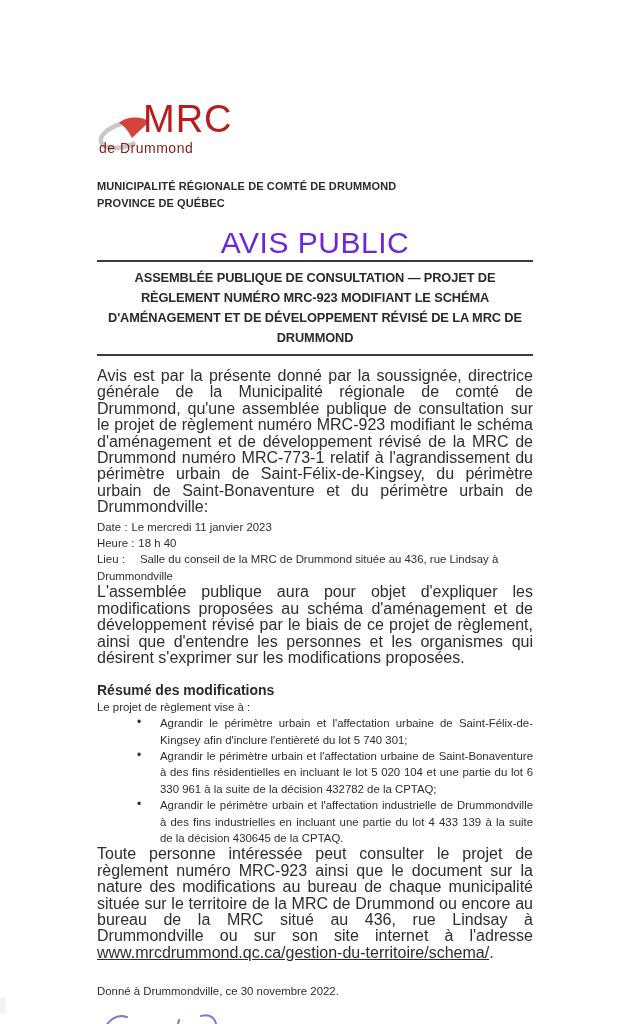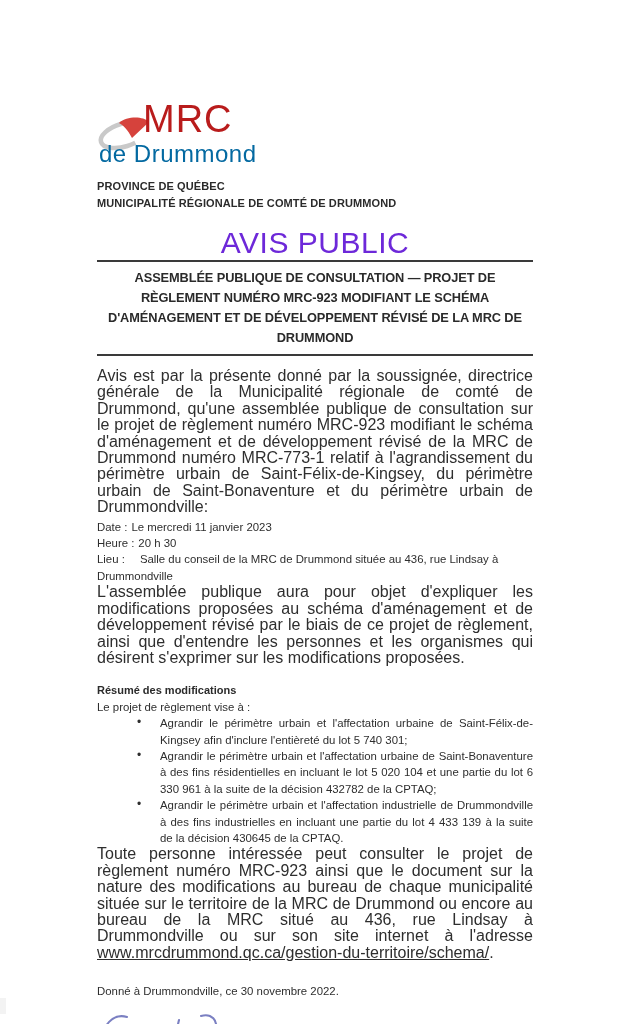--- a/index.html
+++ b/index.html
@@ -6,40 +6,40 @@
   body{
     width:622px;height:1024px;position:relative;overflow:hidden;
     font-family:"Liberation Sans",sans-serif;color:#2e2e2e;
   }
   .content{width:436px;margin-left:97px;padding-top:106px;}
 
   
   .logo{position:relative;height:62px;width:160px;}
   .logo-swoosh{position:absolute;left:0;top:4px;}
   .logo-mrc{position:absolute;left:46px;top:-8px;font-size:38px;color:#b91c1c;letter-spacing:1px;}
-  .logo-sub{position:absolute;left:2px;top:34px;font-size:24px;color:#0369a1;letter-spacing:0.5px;}
+  .logo-sub{position:absolute;left:2px;top:34px;font-size:14px;color:#7f1d1d;letter-spacing:0.5px;}
 
   .gov-lines{margin-top:10px;font-weight:bold;font-size:11px;line-height:16.5px;color:#2b2b2b;letter-spacing:0.1px;}
 
   .doc-title{margin-top:15px;text-align:center;font-size:30px;letter-spacing:0.5px;color:#6d28d9;}
 
   .notice-box{
     border-top:2px solid #3a3a3a;border-bottom:2px solid #3a3a3a;
     padding:6px 2px;font-weight:bold;font-size:12.8px;line-height:20px;
     text-align:center;color:#2a2a2a;letter-spacing:-0.1px;
   }
 
   .para{font-size:16px;line-height:16.4px;text-align:justify;color:#2e2e2e;}
   .intro{margin-top:12px;}
 
   .detail-row{font-size:11.4px;line-height:16.4px;}
   .detail-value{margin-left:4px;}
   .detail-row.lieu .detail-value{margin-left:15px;}
 
-  .summary-heading{margin-top:16px;font-weight:bold;font-size:11px;line-height:16.4px;color:#2b2b2b;}
+  .summary-heading{margin-top:16px;font-weight:bold;font-size:14px;line-height:16.4px;color:#2b2b2b;}
   .summary-lead{font-size:11.4px;line-height:16.4px;}
   ul.bullets{margin:0;padding:0 0 0 63px;list-style:none;}
   ul.bullets li{position:relative;text-align:justify;font-size:11.4px;line-height:16.4px;}
   ul.bullets li::before{content:"\2022";position:absolute;left:-23px;top:-1px;font-size:12px;}
 
   .doc-link{text-decoration:underline;}
 
   .dateline{margin-top:22px;font-size:11.4px;line-height:16.4px;}
 
   .signature-svg{display:block;margin-top:8px;}
@@ -55,36 +55,36 @@
   <div class="logo">
     <svg class="logo-swoosh" width="66" height="46" viewBox="0 0 66 46">
       <ellipse cx="27" cy="25" rx="24" ry="11.5" transform="rotate(-17 27 25)" fill="none" stroke="#c9c9c9" stroke-width="4.5" stroke-dasharray="86 32" stroke-dashoffset="-20"></ellipse>
       <path d="M22 13 C30 6 46 6 52 12 L35 28 C31 20 26 15 22 13 Z" fill="#d6423c"></path>
     </svg>
     <div class="logo-mrc">MRC</div>
     <div class="logo-sub">de Drummond</div>
   </div>
 
   <div class="gov-lines">
+    <div>MUNICIPALITÉ RÉGIONALE DE COMTÉ DE DRUMMOND</div>
     <div>PROVINCE DE QUÉBEC</div>
-    <div>MUNICIPALITÉ RÉGIONALE DE COMTÉ DE DRUMMOND</div>
   </div>
 
   <div class="doc-title">AVIS PUBLIC</div>
 
   <div class="notice-box">ASSEMBLÉE PUBLIQUE DE CONSULTATION — PROJET DE RÈGLEMENT NUMÉRO MRC-923 MODIFIANT LE SCHÉMA D'AMÉNAGEMENT ET DE DÉVELOPPEMENT RÉVISÉ DE LA MRC DE DRUMMOND</div>
 
   <p class="para intro" style="margin:12px 0 0 0;">Avis est par la présente donné par la soussignée, directrice générale de la Municipalité régionale de comté de Drummond, qu'une assemblée publique de consultation sur le projet de règlement numéro MRC-923 modifiant le schéma d'aménagement et de développement révisé de la MRC de Drummond numéro MRC-773-1 relatif à l'agrandissement du périmètre urbain de Saint-Félix-de-Kingsey, du périmètre urbain de Saint-Bonaventure et du périmètre urbain de Drummondville:</p>
 
   <div style="margin-top:3px;">
     <div class="detail-row">
       <span class="detail-label">Date :</span><span class="detail-value">Le mercredi 11 janvier 2023</span>
     </div>
     <div class="detail-row">
-      <span class="detail-label">Heure :</span><span class="detail-value">20 h 30</span>
+      <span class="detail-label">Heure :</span><span class="detail-value">18 h 40</span>
     </div>
     <div class="detail-row lieu">
       <span class="detail-label">Lieu :</span><span class="detail-value">Salle du conseil de la MRC de Drummond située au 436, rue Lindsay à Drummondville</span>
     </div>
   </div>
 
   <p class="para" style="margin:0;">L'assemblée publique aura pour objet d'expliquer les modifications proposées au schéma d'aménagement et de développement révisé par le biais de ce projet de règlement, ainsi que d'entendre les personnes et les organismes qui désirent s'exprimer sur les modifications proposées.</p>
 
   <div class="summary-heading">Résumé des modifications</div>
   <div class="summary-lead">Le projet de règlement vise à :</div>

